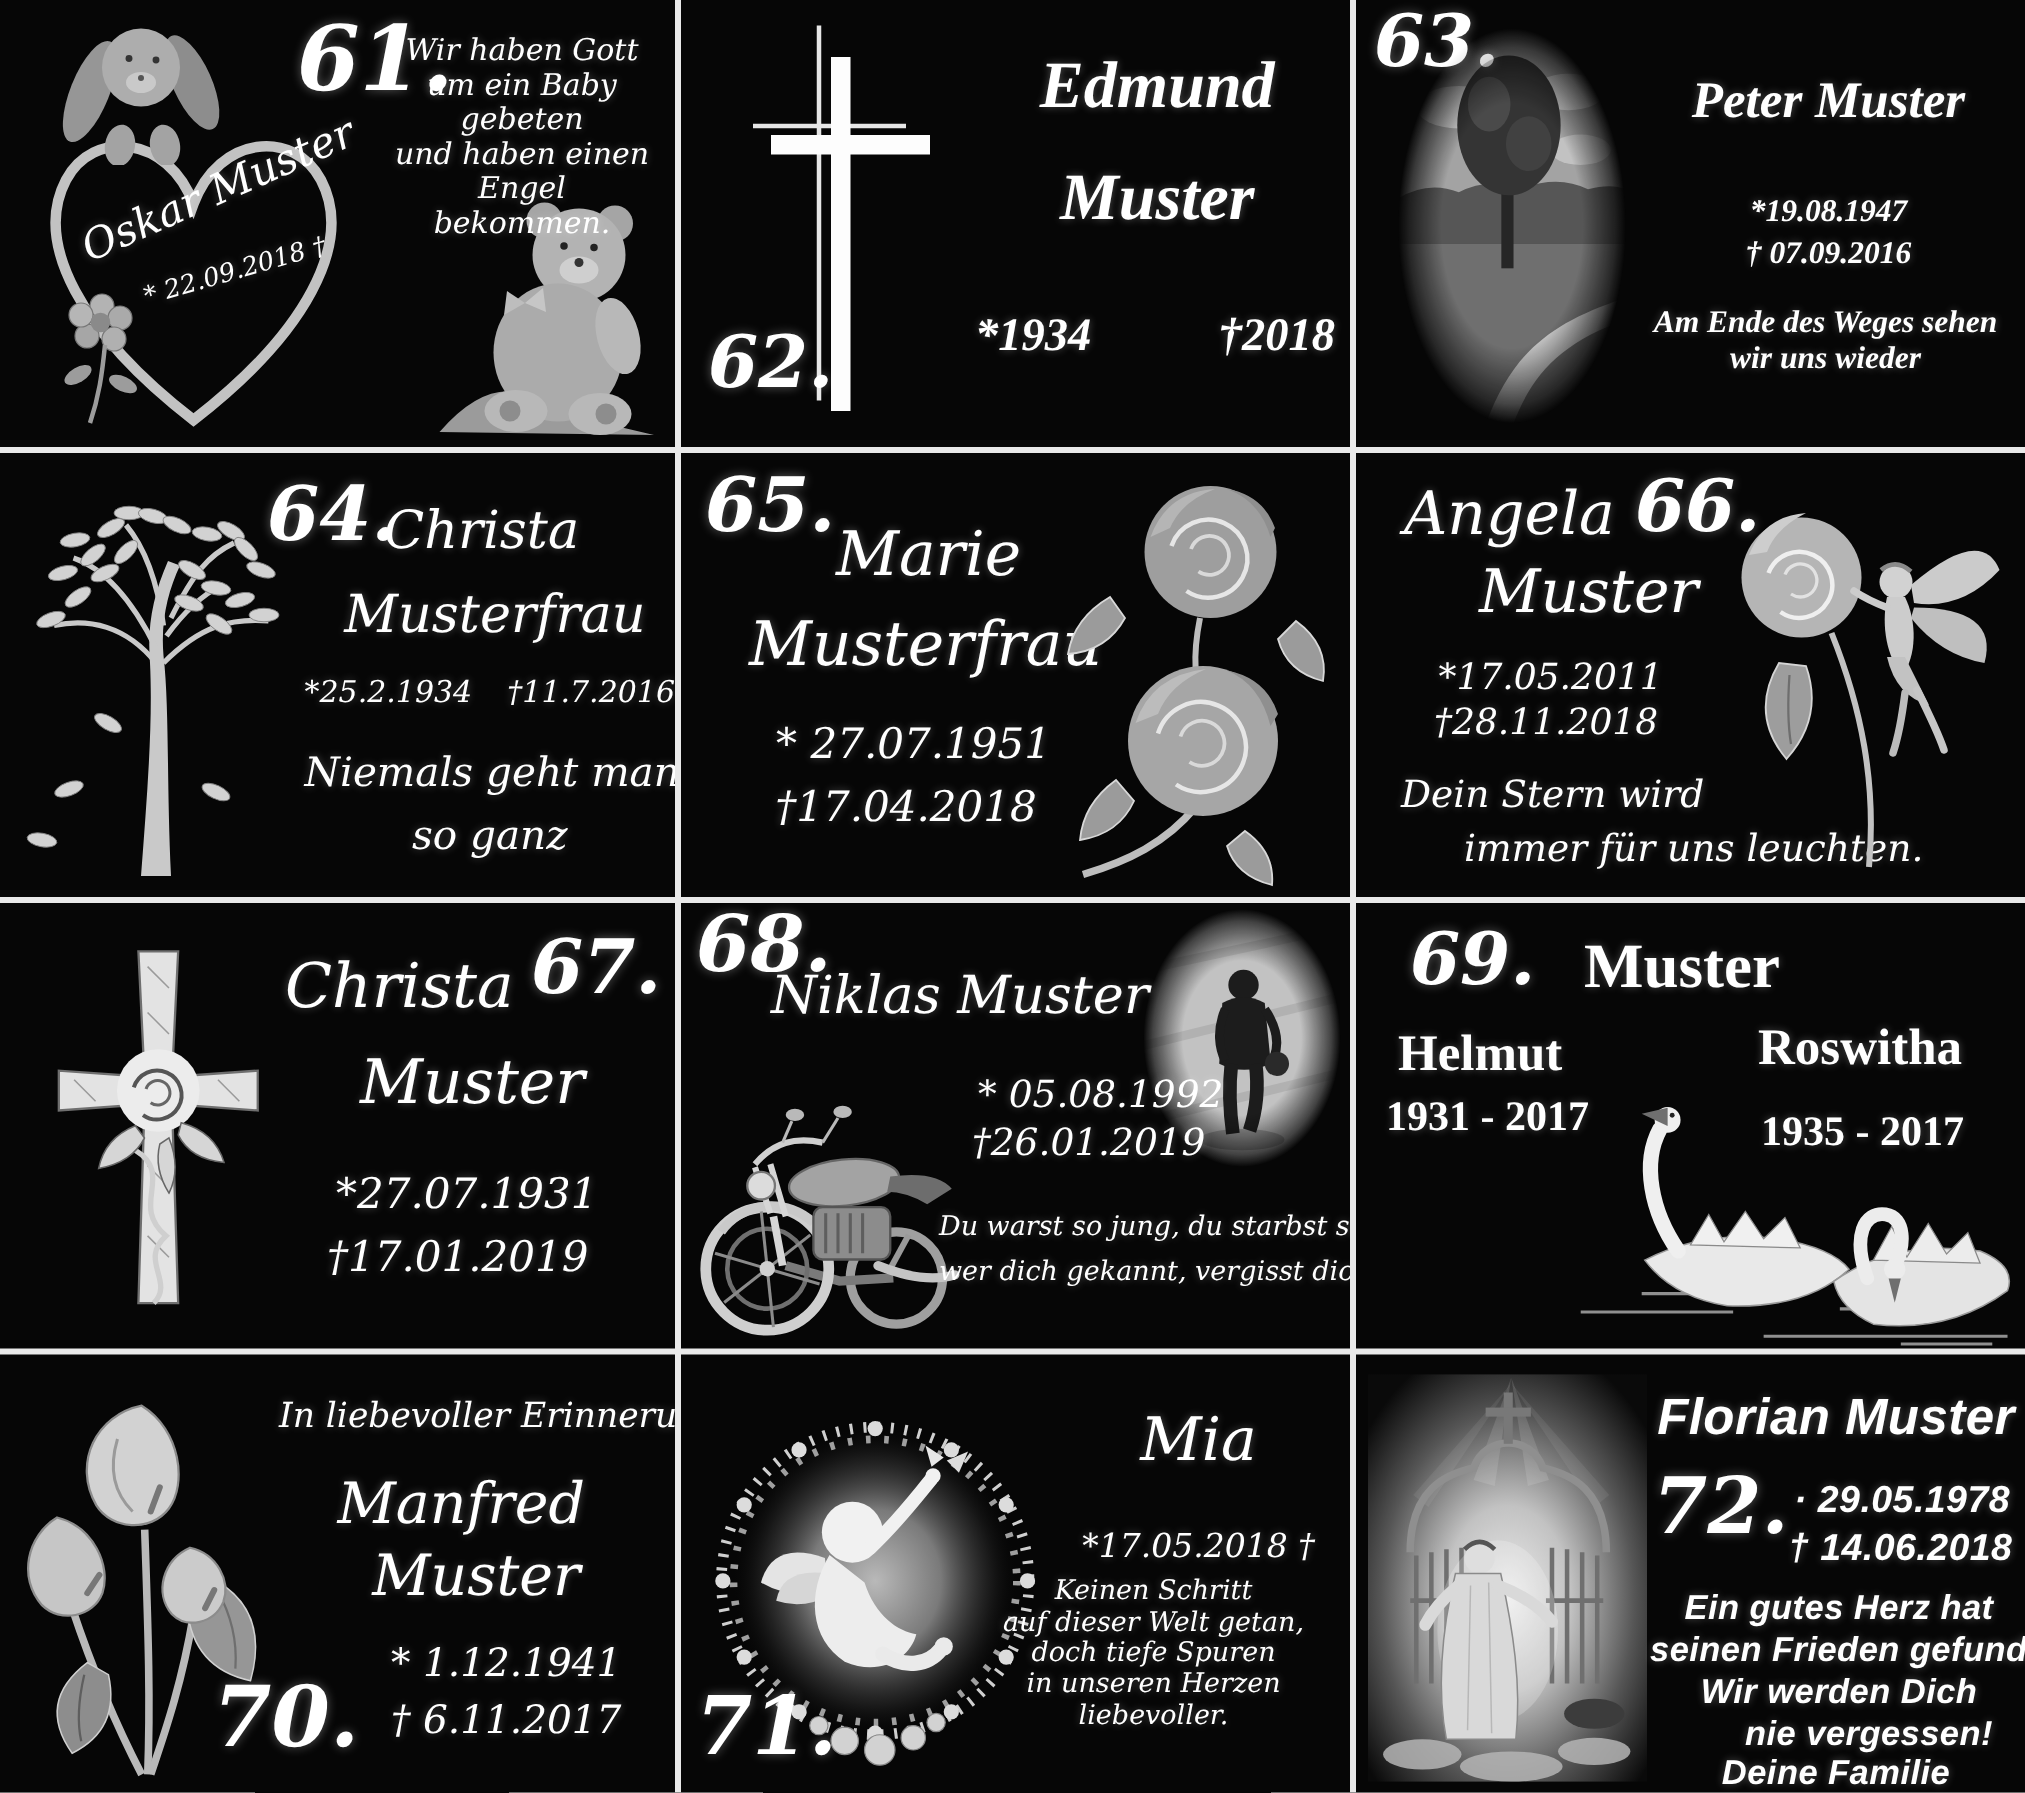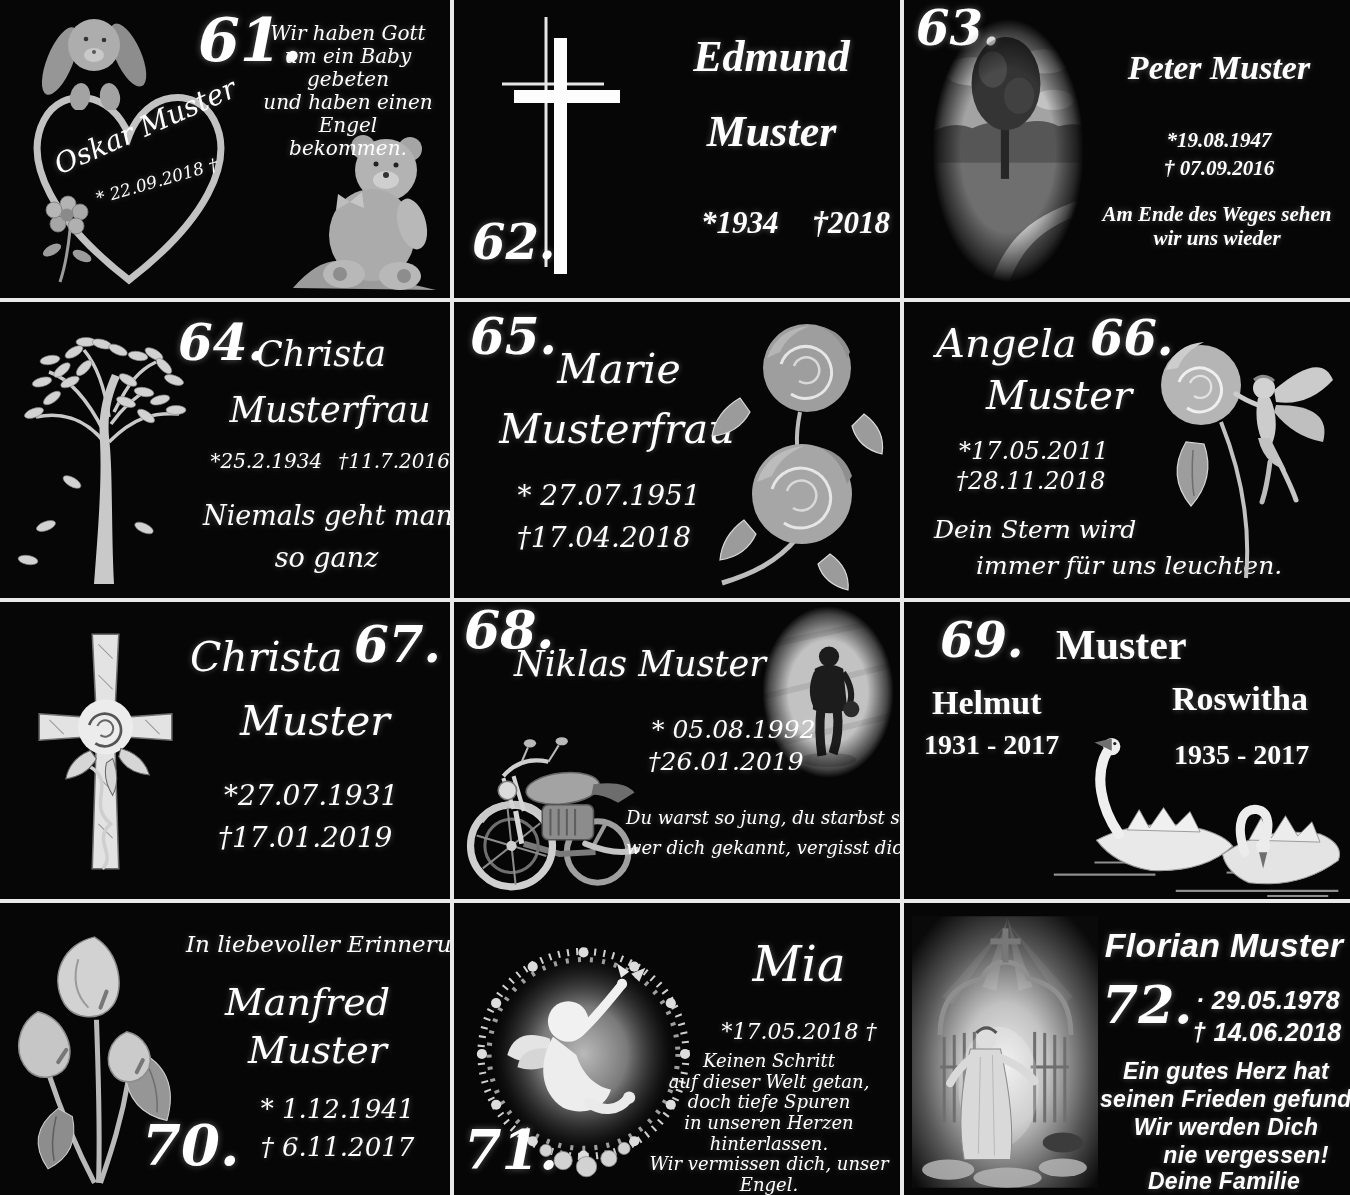--- a/index.html
+++ b/index.html
@@ -13,21 +13,21 @@
   .num{font-family:"DejaVu Serif",serif;font-weight:bold;font-style:italic;line-height:1;
        text-shadow:0 0 7px rgba(255,255,255,.35);}
   .fs{font-family:"DejaVu Serif",serif;font-style:italic;line-height:1.15;
       text-shadow:0 0 6px rgba(255,255,255,.3);}
   .fb{font-family:"Liberation Serif",serif;font-weight:bold;font-style:italic;line-height:1.15;
       text-shadow:0 0 6px rgba(255,255,255,.3);}
   .fu{font-family:"Liberation Serif",serif;font-weight:bold;line-height:1.1;
       text-shadow:0 0 6px rgba(255,255,255,.3);}
   .fc{font-family:"Liberation Sans",sans-serif;font-weight:bold;font-style:italic;line-height:1.1;
       letter-spacing:.3px;text-shadow:0 0 6px rgba(255,255,255,.3);}
-  .row{display:flex;justify-content:flex-end;}
+  .row{display:flex;justify-content:space-between;}
   svg{display:block;}
 </style>
 </head>
 <body>
 
 <div class="board">
 
   <div class="cell">
     <svg class="abs" style="left:12px;top:48px" width="235" height="245" viewBox="0 0 235 245">
       <path d="M117 232 C 42 174, 10 114, 32 72 C 50 38, 100 42, 117 88 C 134 42, 184 38, 202 72 C 224 114, 192 174, 117 232 Z" fill="none" stroke="#c2c2c2" stroke-width="7"></path>
@@ -439,28 +439,27 @@
       <path d="M82 112 Q 48 100 40 128 Q 60 140 84 132 Z" fill="#e4e4e4"></path>
       <path d="M84 122 Q 54 118 50 140 Q 68 146 86 136 Z" fill="#d6d6d6"></path>
       <circle cx="100" cy="95" r="20" fill="#f1f1f1"></circle>
       <path d="M85 110 C 70 135, 72 165, 95 180 C 118 190, 138 178, 142 162 C 130 160, 115 150, 108 128 Z" fill="#ededed"></path>
       <path d="M112 105 C 130 88, 142 72, 152 60" stroke="#f1f1f1" stroke-width="9" stroke-linecap="round" fill="none"></path>
       <circle cx="153" cy="58" r="5" fill="#f1f1f1"></circle>
       <path d="M120 175 C 135 185, 150 182, 158 172" stroke="#eaeaea" stroke-width="10" stroke-linecap="round" fill="none"></path>
       <circle cx="160" cy="170" r="6" fill="#eaeaea"></circle>
     </svg>
     <div class="abs num nowrap" style="left:10px;top:220px;font-size:54px">71.</div>
-    <div class="abs fs ctr nowrap" style="left:255px;top:34px;width:180px;font-size:48px">Mia</div>
+    <div class="abs fs ctr nowrap" style="left:255px;top:34px;width:180px;font-size:40px">Mia</div>
     <div class="abs fs ctr nowrap" style="left:252px;top:116px;width:186px;font-size:22px">*17.05.2018 †</div>
     <div class="abs ctr" style="left:186px;top:148px;width:258px;line-height:1.55">
       <div class="fs" style="font-size:18px">Keinen Schritt</div>
       <div class="fs" style="font-size:18px">auf dieser Welt getan,</div>
       <div class="fs" style="font-size:18px">doch tiefe Spuren</div>
-      <div class="fs" style="font-size:18px">in unseren Herzen hinterlassen.</div>
-      <div class="fs" style="font-size:18px">Wir vermissen dich, unser Engel.</div>
+      <div class="fs" style="font-size:18px">in unseren Herzen liebevoller.</div>
     </div>
   </div>
 
   <div class="cell">
     <svg class="abs" style="left:8px;top:12px" width="186" height="274" viewBox="0 0 185 270">
       <defs>
         <radialGradient id="g72" cx="50%" cy="55%" r="65%">
           <stop offset="0%" stop-color="#ededed"></stop>
             <stop offset="35%" stop-color="#c2c2c2"></stop>
           <stop offset="70%" stop-color="#565656"></stop>

